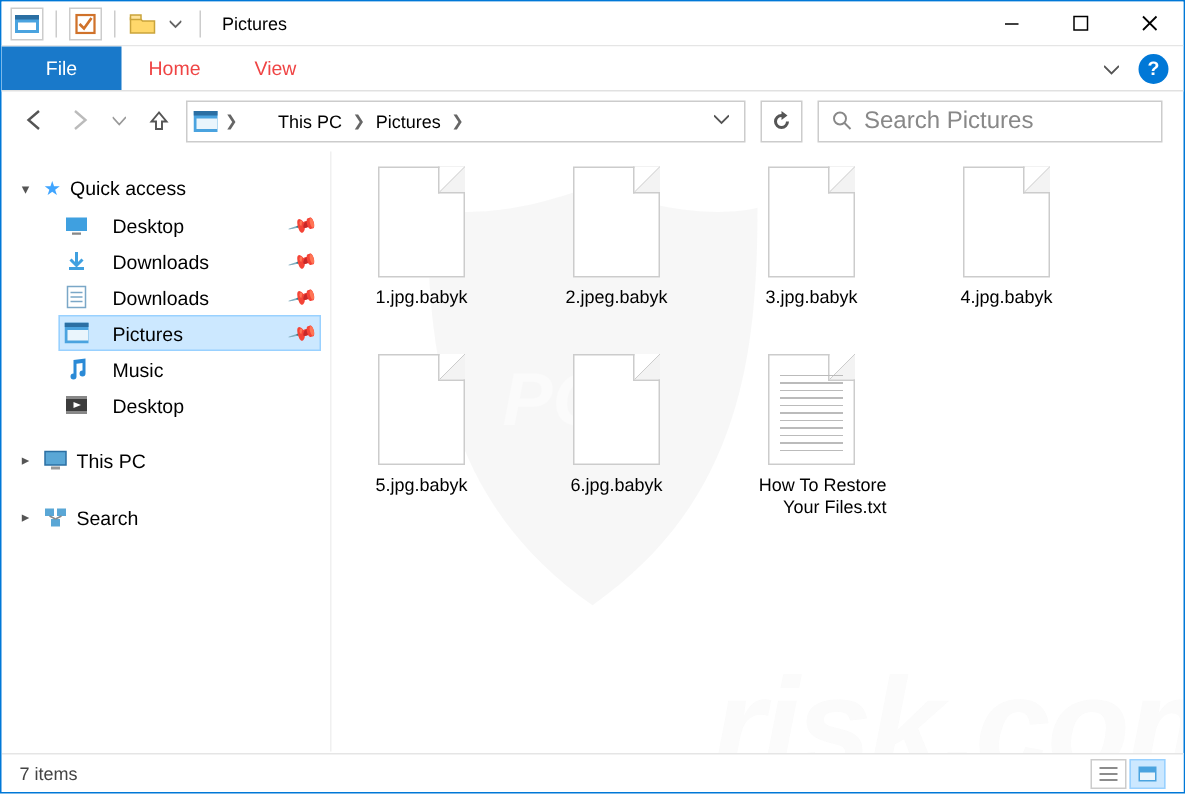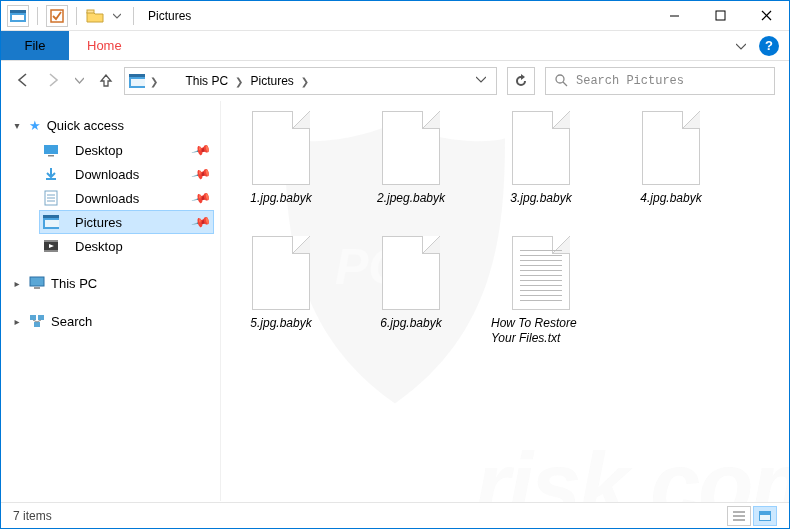--- a/index.html
+++ b/index.html
@@ -18,36 +18,36 @@
 .qat-icon { width: 22px; height: 22px; border: 1px solid #ccc; display: flex; align-items: center; justify-content: center; background: #fff; }
 .titlebar-sep { width: 1px; height: 18px; background: #ccc; margin: 0 6px; }
 .folder-mini { width: 20px; height: 20px; display: flex; align-items: center; justify-content: center; }
 .title-text { margin-left: 8px; font-size: 12px; }
 .window-controls { margin-left: auto; display: flex; }
 .wc-btn { width: 46px; height: 30px; display: flex; align-items: center; justify-content: center; font-size: 14px; }
 .wc-btn svg { width: 11px; height: 11px; }
 
 
 .ribbon { height: 30px; display: flex; align-items: stretch; border-bottom: 1px solid #e1e1e1; position: relative; z-index: 2; background: #fff; }
-.file-tab { background: #1979ca; color: #000000; width: 68px; display: flex; align-items: center; justify-content: center; font-size: 13px; }
+.file-tab { background: #1979ca; color: #ffffff; width: 80px; display: flex; align-items: center; justify-content: center; font-size: 13px; }
 .ribbon-tab { padding: 0 18px; display: flex; align-items: center; font-size: 13px; color: #ef4444; }
 .ribbon-right { margin-left: auto; display: flex; align-items: center; padding-right: 10px; gap: 10px; }
 .help-badge { width: 20px; height: 20px; border-radius: 50%; background: #0078d7; color: #fff; display: flex; align-items: center; justify-content: center; font-size: 13px; font-weight: bold; }
 
 
 .navrow { height: 40px; display: flex; align-items: center; padding: 0 14px; gap: 10px; position: relative; z-index: 2; }
 .nav-arrows { display: flex; align-items: center; gap: 14px; color: #999; }
 .nav-arrows .enabled { color: #555; }
 .addrbox { flex: 1; height: 28px; border: 1px solid #ccc; display: flex; align-items: center; padding: 0 4px; gap: 2px; background: rgba(255,255,255,0.7); }
 .crumb { display: flex; align-items: center; gap: 4px; padding: 0 2px; font-size: 12px; }
 .crumb-sep { color: #666; padding: 0 3px; font-size: 10px; }
 .addrbox-right { margin-left: auto; display: flex; align-items: center; gap: 8px; padding-right: 6px; color: #555; }
 .refresh-btn { width: 28px; height: 28px; border: 1px solid #ccc; display: flex; align-items: center; justify-content: center; background: rgba(255,255,255,0.7); }
 .searchbox { width: 230px; height: 28px; border: 1px solid #ccc; display: flex; align-items: center; padding: 0 8px; gap: 8px; color: #888; background: rgba(255,255,255,0.7); }
-.searchbox input { border: none; outline: none; background: transparent; font-size: 12px; flex: 1; color: #a16207; font-family: Liberation Mono, monospace; }
+.searchbox input { border: none; outline: none; background: transparent; font-size: 16px; flex: 1; color: #a16207; }
 .searchbox input::placeholder { color: #888; }
 
 
 .body-split { display: flex; height: 400px; position: relative; z-index: 1; }
 .sidebar { width: 220px; padding: 12px 6px 6px 6px; border-right: 1px solid #f0f0f0; }
 .tree-item { display: flex; align-items: center; gap: 6px; padding: 5px 4px; font-size: 13px; }
 .tree-item .chev { width: 12px; color: #555; font-size: 10px; text-align: center; }
 .tree-item.root { font-weight: normal; }
 .tree-sub { padding-left: 32px; }
 .tree-sub .tree-item { padding: 4px 4px; gap: 16px; }
@@ -56,21 +56,21 @@
 .qa-star { color: #40a5ff; }
 
 
 .content { flex: 1; padding: 10px 10px; }
 .grid { display: flex; flex-wrap: wrap; gap: 30px 30px; align-content: flex-start; }
 .file { width: 100px; display: flex; flex-direction: column; align-items: center; gap: 6px; }
 .file-icon { width: 58px; height: 74px; position: relative; }
 .file-icon .page { position: absolute; inset: 0; background: #fff; border: 1px solid #ccc; }
 .file-icon .fold { position: absolute; top: 0; right: 0; width: 18px; height: 18px; background: linear-gradient(135deg, #fff 48%, #ccc 50%, #f3f3f3 52%); border-left: 1px solid #ccc; border-bottom: 1px solid #ccc; }
 .file-icon.text .lines { position: absolute; left: 8px; right: 8px; top: 14px; bottom: 8px; background: repeating-linear-gradient(to bottom, #bbb 0, #bbb 1px, transparent 1px, transparent 5px); }
-.file-label { font-size: 12px; text-align: left; line-height: 1.25; max-width: 100px; word-break: break-word; font-style: italic; }
+.file-label { font-size: 12px; text-align: right; line-height: 1.25; max-width: 100px; word-break: break-word; }
 
 
 .statusbar { position: absolute; bottom: 0; left: 0; right: 0; height: 26px; border-top: 1px solid #e5e5e5; display: flex; align-items: center; padding: 0 12px; font-size: 12px; color: #444; background: #fff; z-index: 2; }
 .view-toggles { margin-left: auto; display: flex; gap: 2px; }
 .vt { width: 24px; height: 20px; border: 1px solid #ccc; display: flex; align-items: center; justify-content: center; }
 .vt.active { background: #cce8ff; border-color: #99d1ff; }
 
 
 .ico { width: 16px; height: 16px; display: inline-flex; align-items: center; justify-content: center; }
 </style>
@@ -132,20 +132,21 @@
           <line x1="1" y1="1" x2="10" y2="10" stroke="#000" stroke-width="1.2"></line>
           <line x1="10" y1="1" x2="1" y2="10" stroke="#000" stroke-width="1.2"></line>
         </svg>
       </div>
   </div>
 </div>
 
 <div class="ribbon">
   <div class="file-tab">File</div>
   <div class="ribbon-tab">Home</div>
+  <div class="ribbon-tab">View</div>
   <div class="ribbon-right">
     <span class="ico">
         <svg width="10" height="10">
           <path d="M0 3 L5 8 L10 3" fill="none" stroke="#555" stroke-width="1.2"></path>
         </svg>
       </span>
     <div class="help-badge">?</div>
   </div>
 </div>
 
@@ -248,20 +249,28 @@
               <rect x="0" y="0" width="18" height="14" fill="#4aa3df"></rect>
               <rect x="0" y="0" width="18" height="3" fill="#2b6fa3"></rect>
               <rect x="2" y="5" width="14" height="7" fill="#eaf5fc"></rect>
             </svg>
           </span>
           <span>Pictures</span>
           <span class="pin">📌</span>
         </div>
         <div class="tree-item">
           <span class="ico">
+            <svg width="14" height="16">
+              <path d="M5 2 L13 1 L13 11 A2 2 0 1 1 11 9 L11 4 L7 4.5 L7 13 A2 2 0 1 1 5 11 Z" fill="#2b8ad6"></path>
+            </svg>
+          </span>
+          <span>Music</span>
+        </div>
+        <div class="tree-item">
+          <span class="ico">
             <svg width="16" height="14">
               <rect x="1" y="1" width="14" height="12" fill="#3c3c3c"></rect>
               <rect x="1" y="1" width="14" height="2" fill="#888"></rect>
               <rect x="1" y="11" width="14" height="2" fill="#888"></rect>
               <path d="M6 5 L11 7 L6 9 Z" fill="#fff"></path>
             </svg>
           </span>
           <span>Desktop</span>
         </div>
       </div>

